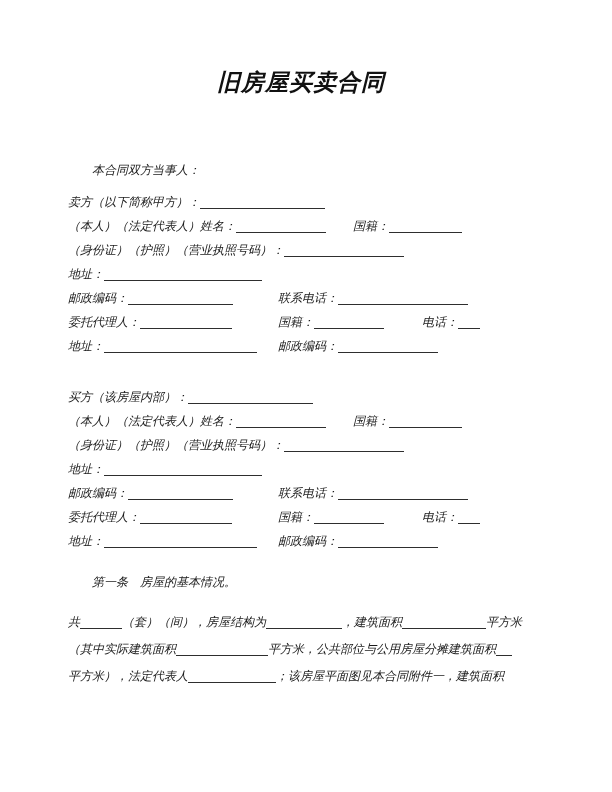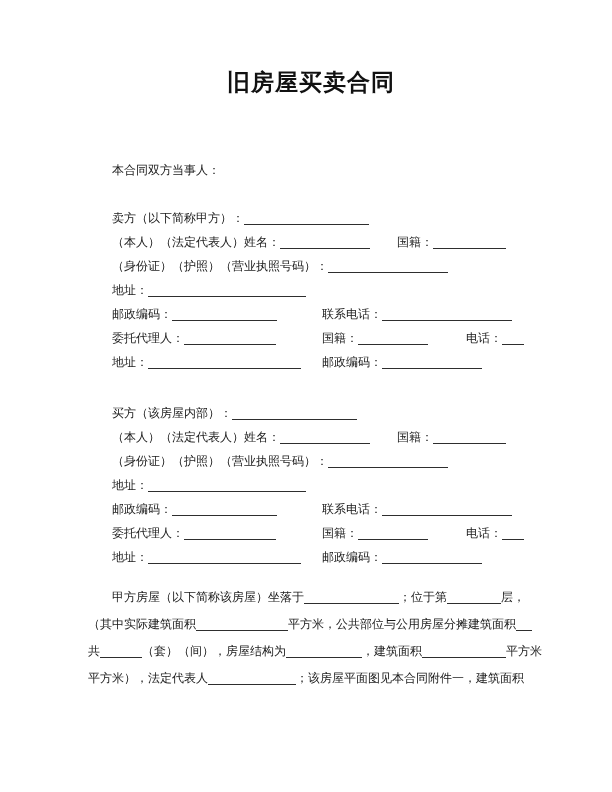--- a/index.html
+++ b/index.html
@@ -5,44 +5,44 @@
   html, body {
     margin: 0;
     padding: 0;
     background: #ffffff;
   }
   .page {
     position: relative;
     width: 612px;
     height: 792px;
     box-sizing: border-box;
-    padding: 66px 78px 0 88px;
+    padding: 66px 78px 0 68px;
     background: #ffffff;
     overflow: hidden;
     font-family: "Liberation Serif", "DejaVu Serif", serif;
     font-size: 12px;
     color: #1a1a1a;
+    font-style: italic;
   }
   .title {
     margin: 0 0 60px 0;
     text-align: center;
     font-family: "Liberation Sans", "DejaVu Sans", sans-serif;
     font-weight: 700;
     font-size: 23px;
     line-height: 32px;
     letter-spacing: 1px;
     color: #111111;
   }
   .intro {
-    margin: 0 0 24px 24px;
+    margin: 0 0 8px 24px;
     line-height: 24px;
     height: 24px;
   }
   .party {
-    margin-left: 24px;
   }
   .party.seller { margin-top: 0; }
   .party.buyer  { margin-top: 27px; }
   .row {
     height: 24px;
     line-height: 24px;
     white-space: nowrap;
   }
   .two-col { display: flex; }
   .col1 { width: 210px; flex: 0 0 210px; }
@@ -151,29 +151,29 @@
     <div class="row two-col">
       <div class="col1">
         <span>地址：</span><span class="blank" style="width:153px"></span>
       </div>
       <div class="col2">
         <span>邮政编码：</span><span class="blank" style="width:100px"></span>
       </div>
     </div>
   </section>
 
+  <div class="article-heading">
+    <span>第一条　房屋的基本情况。</span>
+  </div>
 
   <div class="paragraph">
-    <div class="pline indent">
-      <span>甲方房屋（以下简称该房屋）坐落于</span><span class="blank" style="width:95px"></span><span>；位于第</span><span class="blank" style="width:54px"></span><span>层，</span>
+    <div class="pline">
+      <span>共</span><span class="blank" style="width:42px"></span><span>（套）（间），房屋结构为</span><span class="blank" style="width:76px"></span><span>，建筑面积</span><span class="blank" style="width:84px"></span><span>平方米</span>
     </div>
     <div class="pline">
       <span>（其中实际建筑面积</span><span class="blank" style="width:92px"></span><span>平方米，公共部位与公用房屋分摊建筑面积</span><span class="blank" style="width:16px"></span>
-    </div>
-    <div class="pline">
-      <span>共</span><span class="blank" style="width:42px"></span><span>（套）（间），房屋结构为</span><span class="blank" style="width:76px"></span><span>，建筑面积</span><span class="blank" style="width:84px"></span><span>平方米</span>
     </div>
     <div class="pline">
       <span>平方米），法定代表人</span><span class="blank" style="width:88px"></span><span>；该房屋平面图见本合同附件一，建筑面积</span>
     </div>
   </div>
 
 </div>
 
 </body></html>

